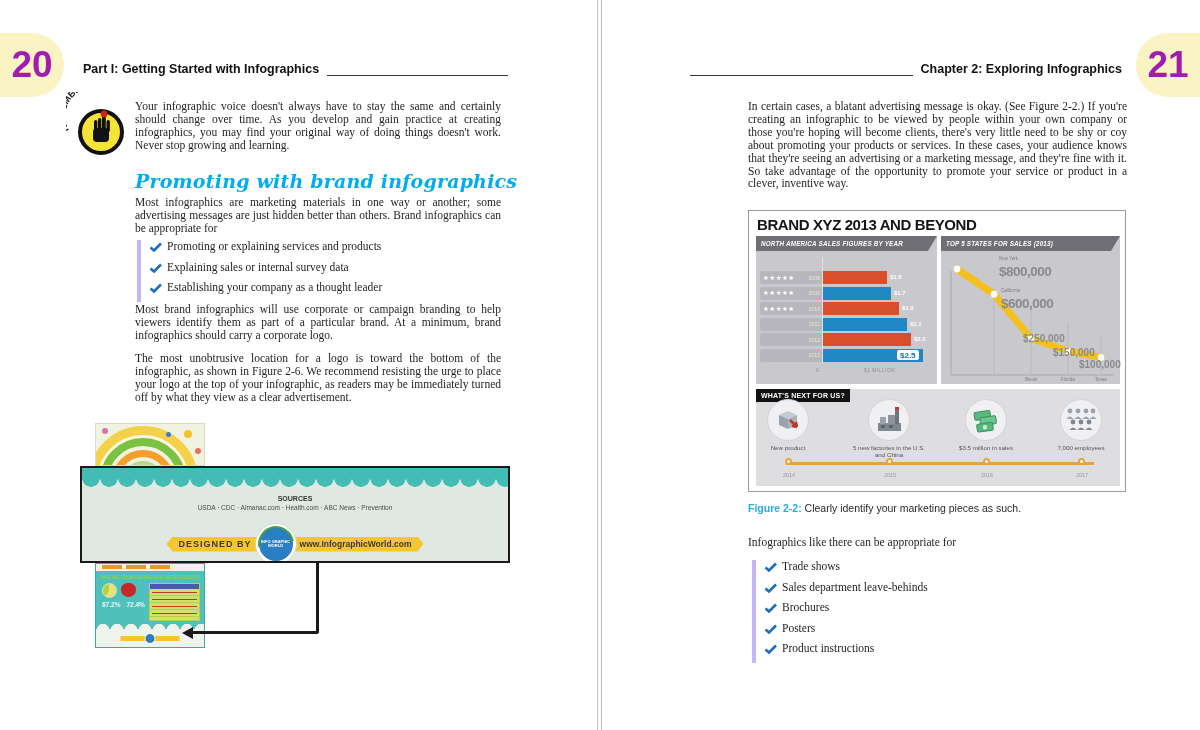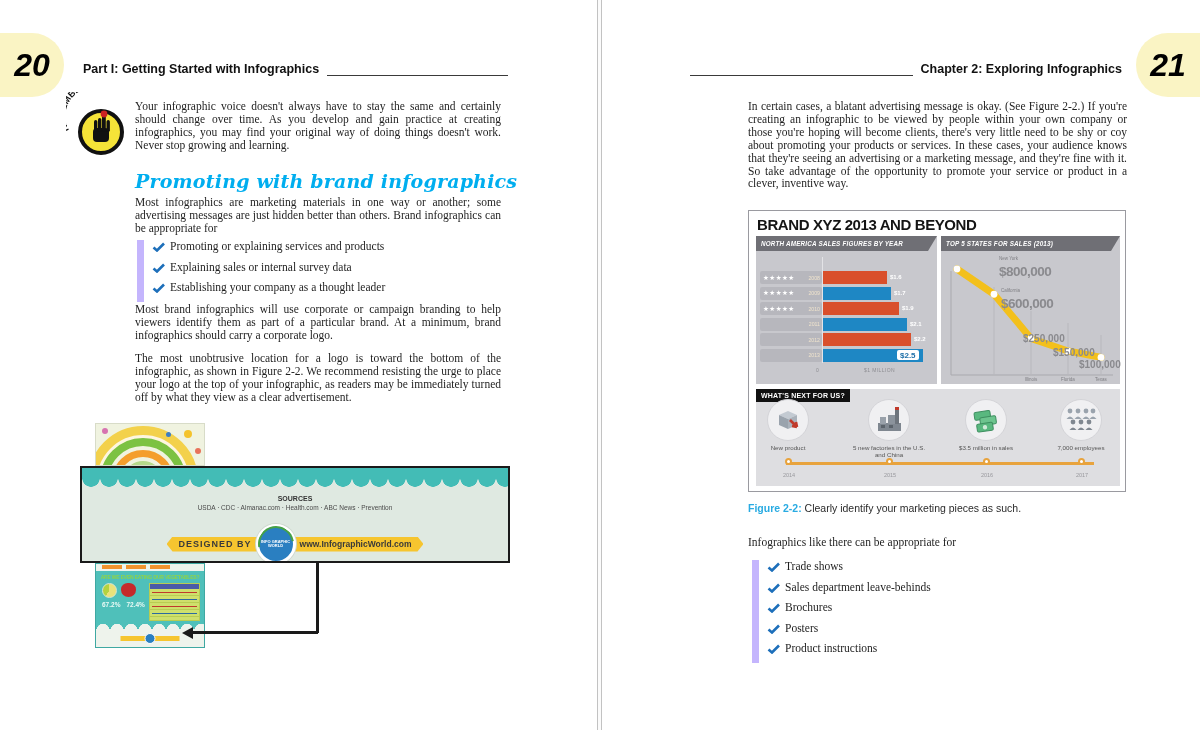--- a/index.html
+++ b/index.html
@@ -8,21 +8,21 @@
     position:relative; width:1200px; height:730px; background:#ffffff;
     font-family:"Liberation Serif", serif; color:#1c1c1c; overflow:hidden;
   }
   
   .gutter { position:absolute; left:597px; top:0; width:5px; height:730px;
     border-left:1px solid #c2c2c2; border-right:1px solid #c2c2c2; background:#fbfbfb; }
 
   
   .blob { position:absolute; top:33px; width:64px; height:64px; background:#faf4c4;
     display:flex; align-items:center; justify-content:center;
-    font-family:"Liberation Sans", sans-serif; font-weight:bold; font-style:italic; font-size:32px; color:#000000;}
+    font-family:"Liberation Sans", sans-serif; font-weight:bold; font-size:37px; color:#a21caf;}
   .blob.left { left:0; border-radius:0 32px 32px 0; }
   .blob.right { right:0; border-radius:32px 0 0 32px; }
 
   
   .runhead { position:absolute; top:62px; display:flex; align-items:flex-end;
     font-family:"Liberation Sans", sans-serif; font-weight:bold; font-size:12.5px; color:#111; }
   .runhead .rule { border-bottom:1.5px solid #3a3a3a; height:11px; }
   .runhead.lp { left:83px; width:425px; }
   .runhead.lp .rule { flex:1; margin-left:8px; }
   .runhead.rp { left:690px; width:432px; }
@@ -32,21 +32,21 @@
 
   
   .rem { position:absolute; left:66px; top:92px; width:66px; height:66px; }
 
   
   .script-head { position:absolute; left:135px; top:170px;
     font-family:"DejaVu Serif", serif; font-style:italic; font-weight:bold;
     font-size:19px; color:#00aeef; letter-spacing:0.2px; }
 
   
-  .bullets { position:absolute; border-left:7px solid #c4b5fd; padding-left:8px; }
+  .bullets { position:absolute; border-left:4px solid #c4b5fd; padding-left:8px; }
   .bullets .bl { display:flex; align-items:flex-start; margin-bottom:7.5px;
     font-size:11.5px; line-height:13px; color:#1e1e1e; }
   .bullets .bl svg { margin:2px 5px 0 0; flex:none; }
 
   
   .thumb-top { position:absolute; left:95px; top:423px; width:110px; height:43px;
     background:#f0f3e0; overflow:hidden; border:1px solid #d8dcc8; }
   .ring { position:absolute; border-radius:50%; }
   .callout { position:absolute; left:80px; top:466px; width:430px; height:97px;
     border:2px solid #1a1a1a; background:#dfe9e1; overflow:hidden; }
@@ -214,21 +214,21 @@
     <div class="bl">
       <svg width="13" height="10">
           <path d="M1.5 5.5 L5 8.5 L12 1.5" stroke="#1d6fba" stroke-width="2.6" fill="none"></path>
         </svg>
       <span>Establishing your company as a thought leader</span>
     </div>
   </div>
 
   <p class="para" style="left:135px; top:303px; width:366px;">Most brand infographics will use corporate or campaign branding to help viewers identify them as part of a particular brand. At a minimum, brand infographics should carry a corporate logo.</p>
 
-  <p class="para" style="left:135px; top:352px; width:366px;">The most unobtrusive location for a logo is toward the bottom of the infographic, as shown in Figure 2-2. We recommend resisting the urge to place your logo at the top of your infographic, as readers may be immediately turned off by what they view as a clear advertisement.</p>
+  <p class="para" style="left:135px; top:352px; width:366px;">The most unobtrusive location for a logo is toward the bottom of the infographic, as shown in Figure 2-6. We recommend resisting the urge to place your logo at the top of your infographic, as readers may be immediately turned off by what they view as a clear advertisement.</p>
 
   <div class="thumb-top">
     <div class="ring" style="left:-8px; top:2px; width:110px; height:110px; border:9px solid #f3d14b; background:#fdf6df;"></div>
     <div class="ring" style="left:4px; top:14px; width:86px; height:86px; border:8px solid #7cc242; background:#f0f3e0;"></div>
     <div class="ring" style="left:16px; top:26px; width:62px; height:62px; border:7px solid #f49e2c; background:#f0f3e0;"></div>
     <div class="ring" style="left:27px; top:37px; width:40px; height:40px; border:6px solid #b5d98a; background:#fff;"></div>
     <div class="ring" style="left:88px; top:6px; width:8px; height:8px; background:#f4c32c;"></div>
     <div class="ring" style="left:99px; top:24px; width:6px; height:6px; background:#e8735a;"></div>
     <div class="ring" style="left:6px; top:4px; width:6px; height:6px; background:#d773b0;"></div>
     <div class="ring" style="left:70px; top:8px; width:5px; height:5px; background:#3d7ec2;"></div>

